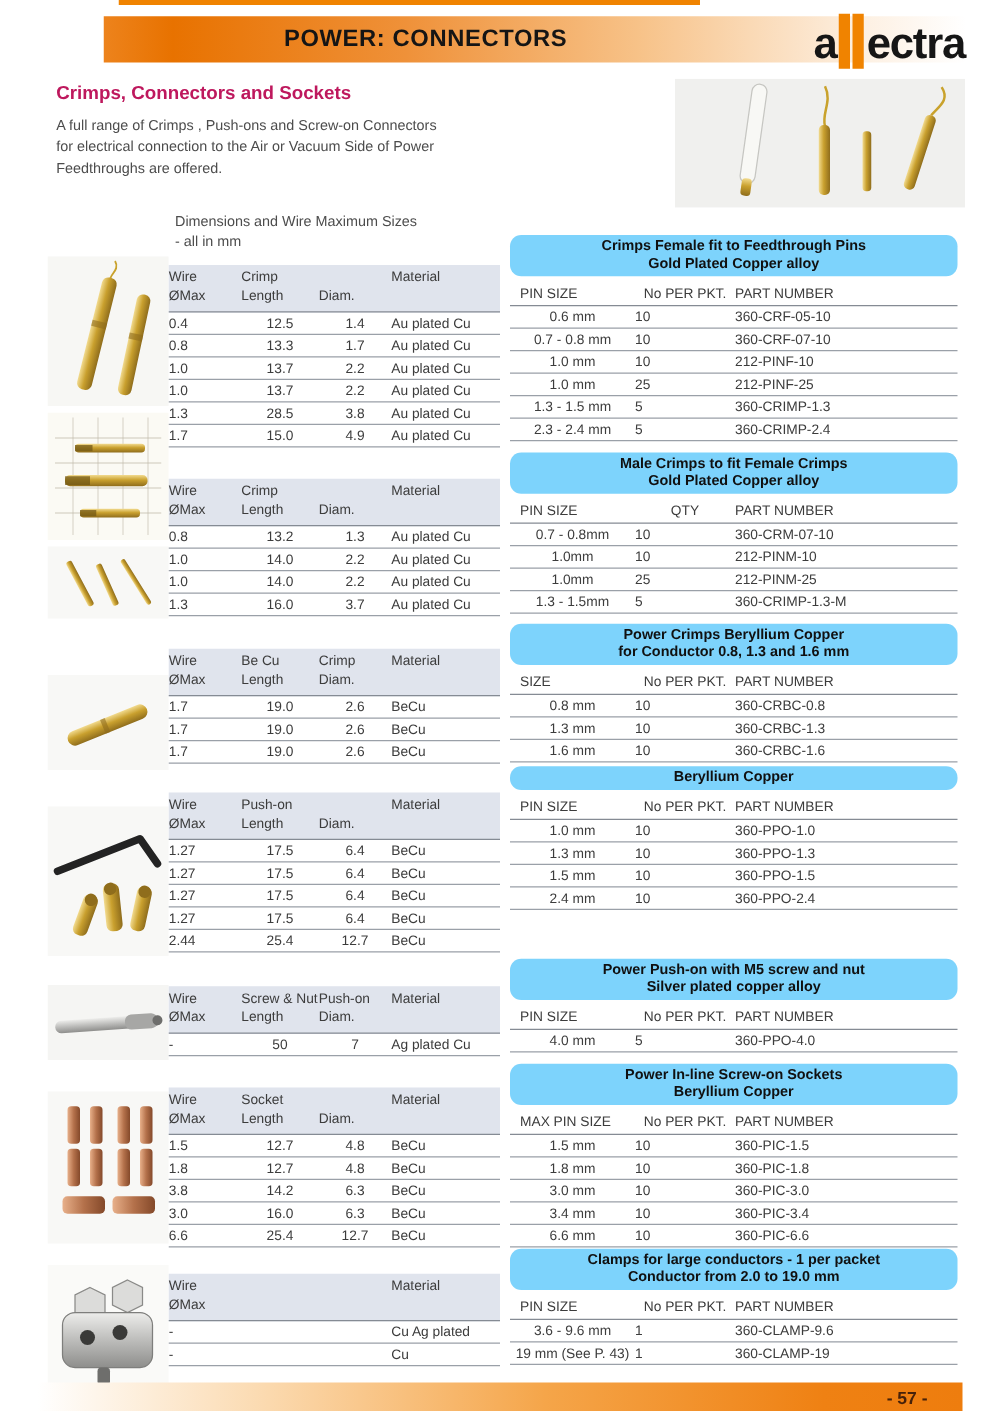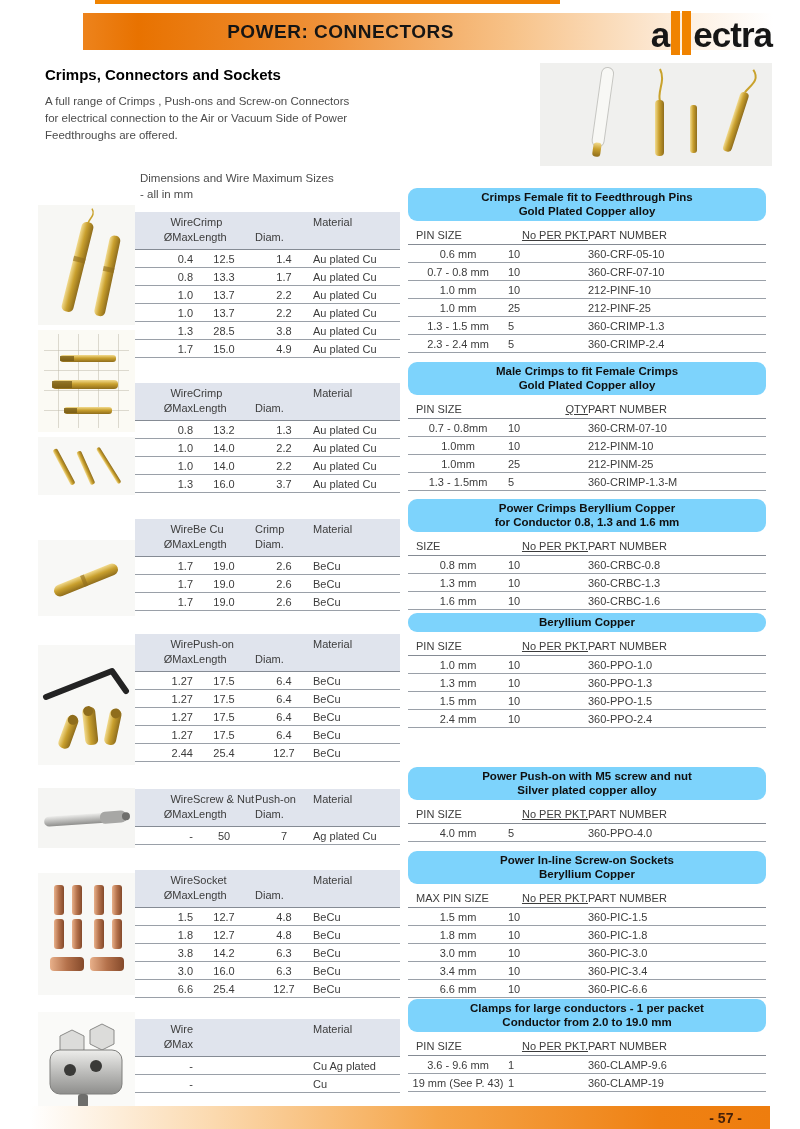--- a/index.html
+++ b/index.html
@@ -12,55 +12,55 @@
     background:linear-gradient(90deg,#ED831C 0%,#E87200 8%,#EF9139 35%,#F7C288 62%,#FDF0E2 88%,#FFFFFF 100%); }
   .header-title { position:absolute; left:0; top:0; width:515px; height:37px; line-height:37px;
     text-align:center; font-size:19px; font-weight:bold; color:#151515; letter-spacing:.5px; }
 
   .logo { position:absolute; right:28px; top:11px; display:flex; align-items:flex-end; }
   .logo .lt { font-size:35px; font-weight:bold; color:#161616; letter-spacing:-1px; line-height:40px; }
   .logo .bar { width:9px; height:44px; background:#F08300; margin:0 1px; }
   .logo .bar.b1 { margin-left:2px; }
   .logo .bar.b2 { margin-right:2px; }
 
-  .section-title { position:absolute; left:45px; top:66px; font-size:15px; font-weight:bold; color:#000000; }
+  .section-title { position:absolute; left:45px; top:66px; font-size:15px; font-weight:bold; color:#be185d; }
   .intro { position:absolute; left:45px; top:93px; font-size:11.5px; line-height:17px; color:#4c4c4c; }
   .dims-note { position:absolute; left:140px; top:170px; font-size:11.5px; line-height:16px; color:#4c4c4c; }
 
   .hero { position:absolute; left:540px; top:63px; width:232px; height:103px; }
 
   .ph { position:absolute; left:38px; width:97px; }
   #p1{top:205px;height:120px} #p2{top:330px;height:102px} #p3{top:437px;height:58px}
   #p4{top:540px;height:76px}  #p5{top:645px;height:120px} #p6{top:788px;height:60px}
   #p7{top:873px;height:122px} #p8{top:1012px;height:103px}
 
   .ltab { position:absolute; left:135px; width:265px; }
   .t-l1{top:212px}.t-l2{top:383px}.t-l3{top:519px}.t-l4{top:634px}.t-l5{top:789px}.t-l6{top:870px}.t-l7{top:1019px}
   .lt-head { background:#E0E4ED; padding:3px 0 4px; border-bottom:1px solid #858B94; }
   .lt-hrow { display:flex; height:15px; line-height:15px; font-size:11px; color:#3c3c3c; }
   .lt-row { display:flex; height:18px; line-height:18px; border-bottom:1px solid #9AA0A8; font-size:11px; }
   .lc { white-space:nowrap; }
-  .lc.c0 { width:58px; padding-left:6px;text-align:right; }
+  .lc.c0 { width:58px; padding-left:0; }
   .lc.c1 { width:62px; text-align:center; }
   .lc.c2 { width:58px; text-align:center; }
   .lc.c3 { flex:1; }
   .lt-hrow .lc.c1, .lt-hrow .lc.c2 { text-align:left; overflow:visible; }
 
   .rtab { position:absolute; left:408px; width:358px; }
   .t-r1{top:188px}.t-r2{top:362px}.t-r3{top:499px}.t-r4{top:613px}.t-r5{top:767px}.t-r6{top:851px}.t-r7{top:999px}
   .rt-band { background:#7dd3fc; border-radius:9px; text-align:center; font-weight:bold;
     font-size:11.5px; line-height:14px; padding:2px 0 3px; color:#101010; }
   .rt-hrow { display:flex; height:20px; line-height:20px; border-bottom:1px solid #858B94;
     margin-top:4px; font-size:11px; color:#3c3c3c; }
   .rt-row { display:flex; height:18px; line-height:18px; border-bottom:1px solid #9AA0A8; font-size:11px; }
   .rc { white-space:nowrap; }
   .rc.c0 { width:100px; text-align:center; }
   .rt-hrow .rc.c0 { text-align:left; padding-left:8px; }
   .rc.c1 { width:80px; text-align:left; }
-  .rt-hrow .rc.c1 { text-align:right;text-decoration:underline; }
+  .rt-hrow .rc.c1 { text-align:center; }
   .rc.c2 { flex:1; text-align:left; }
 
   .footer-bar { position:absolute; left:30px; top:1106px; width:740px; height:23px;
     background:linear-gradient(90deg,#FFFFFF 0%,#FBD9AE 25%,#F5A549 55%,#EF8113 85%,#EE7D0E 100%);
     display:flex; align-items:center; justify-content:flex-end; }
   .page-num { font-size:14px; font-weight:bold; color:#46210A; margin-right:28px; }
 
   svg { display:block; }
 </style>
 </head>

